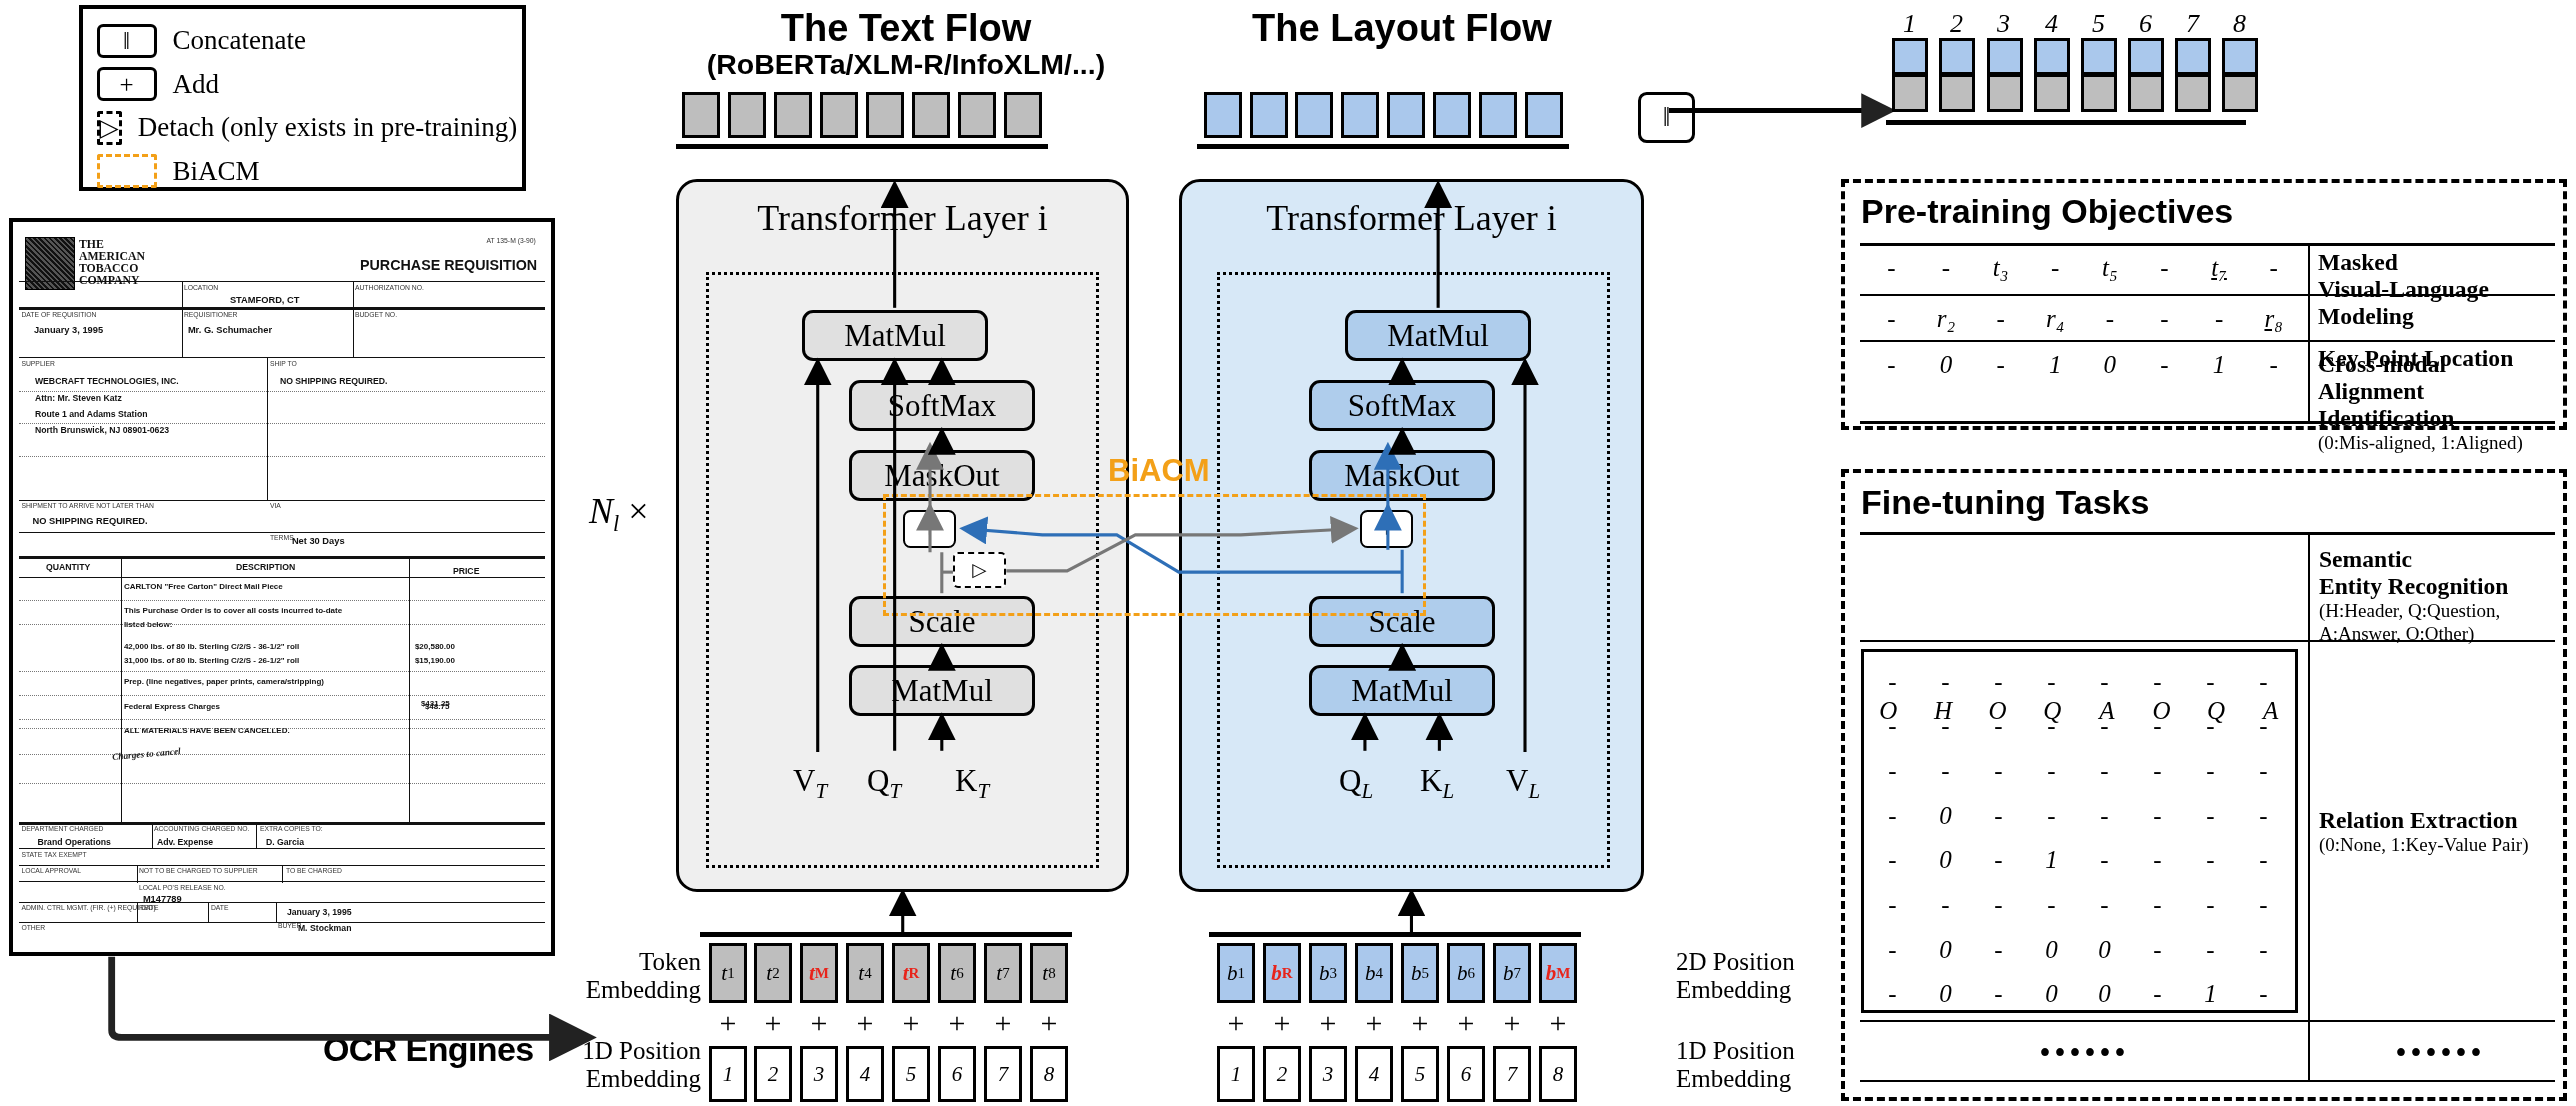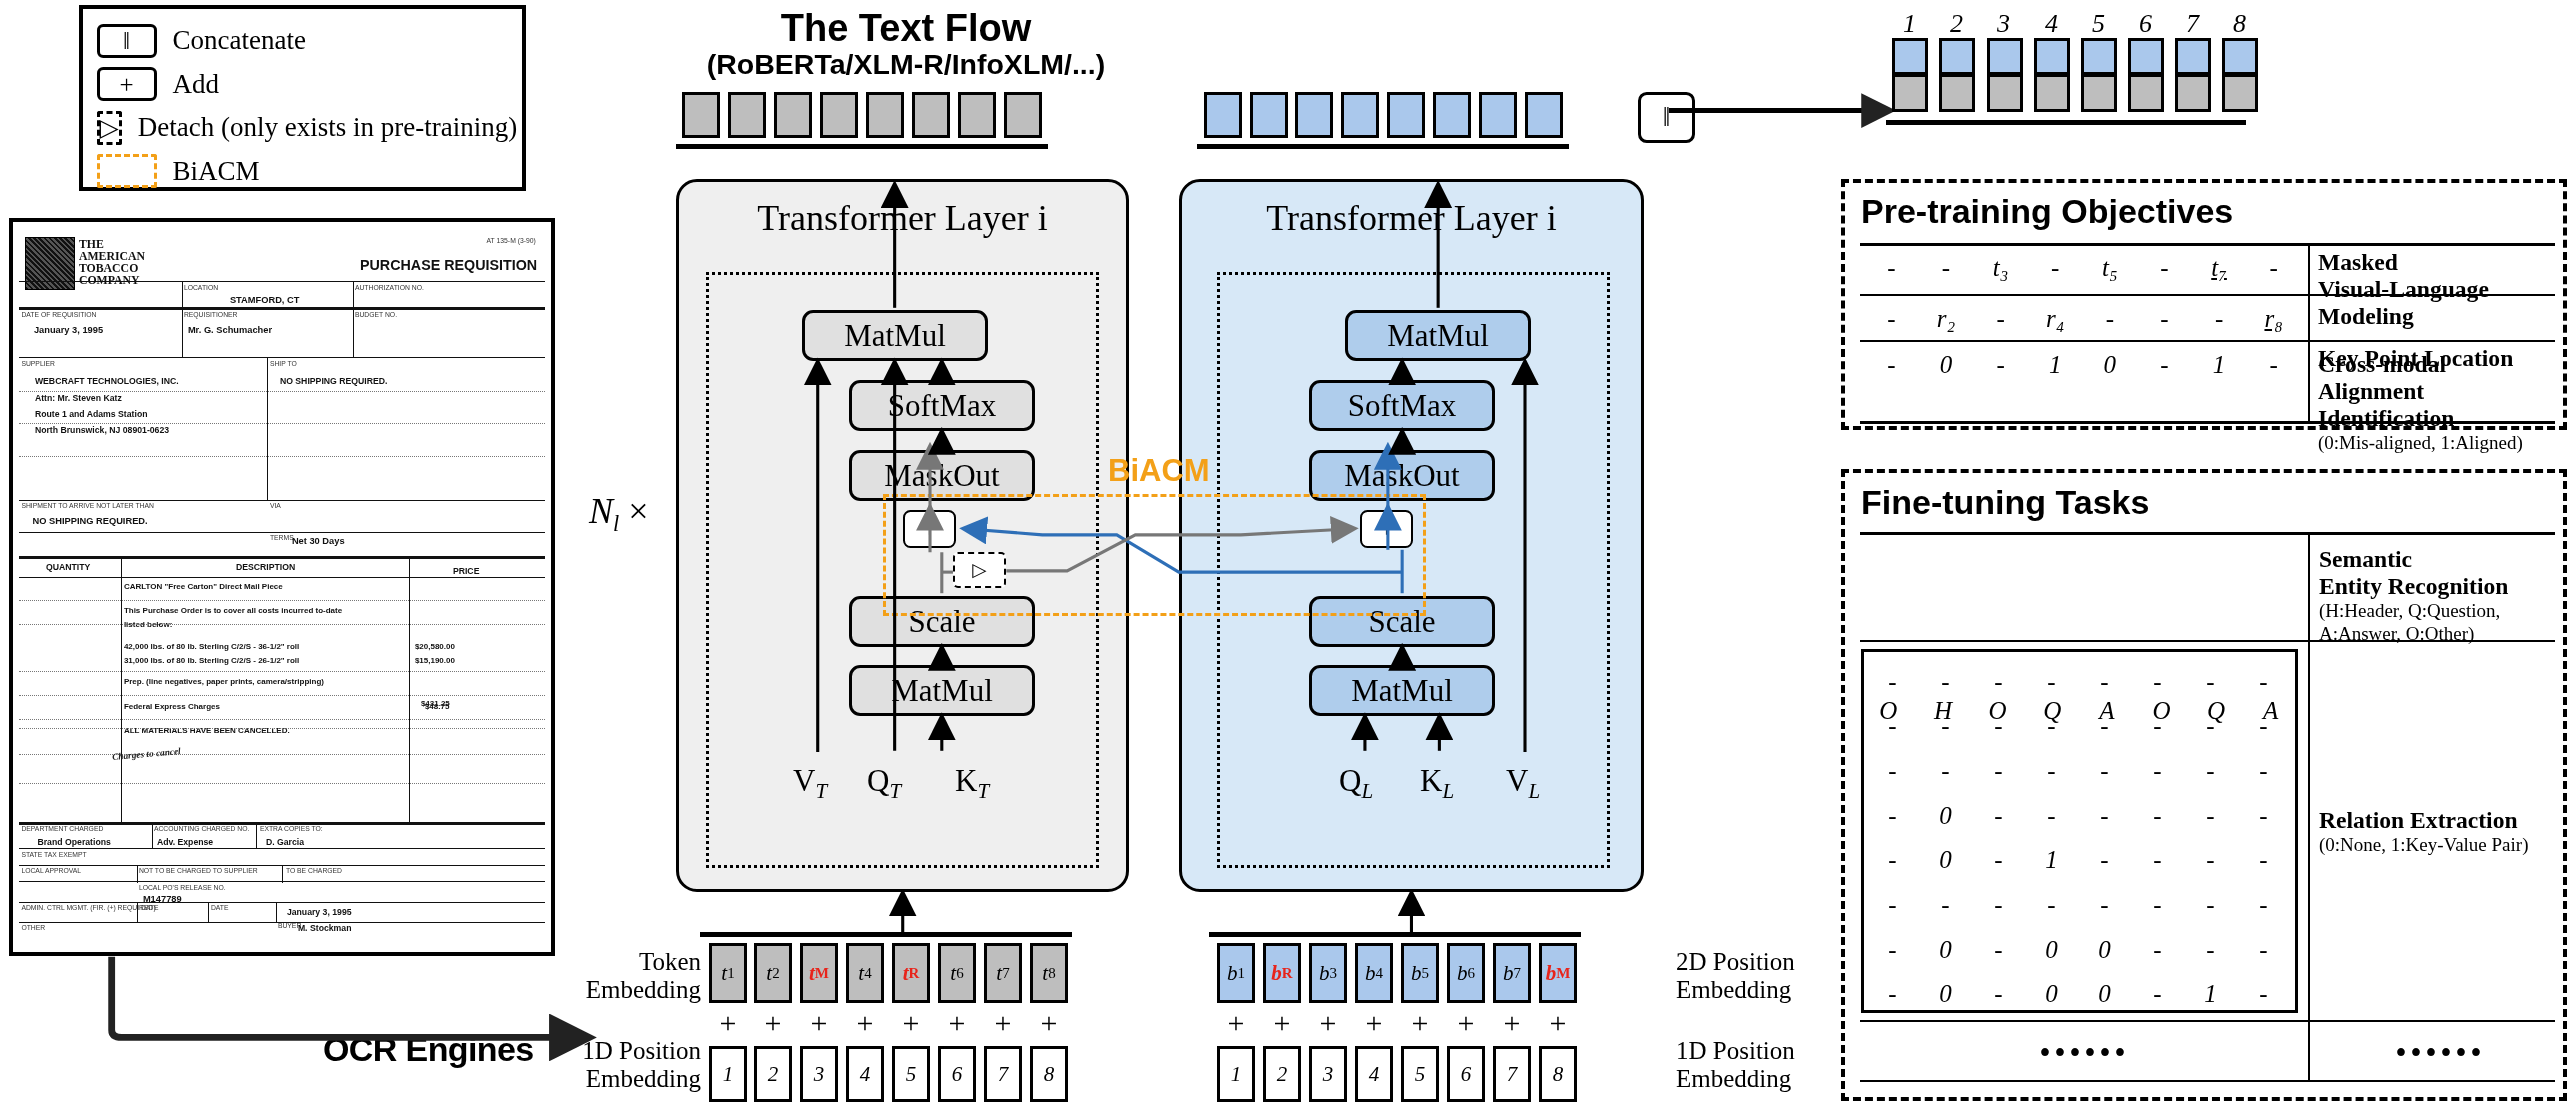--- a/index.html
+++ b/index.html
@@ -210,20 +210,21 @@
   </div>
 </div>
 
 <div id="ocrlabel" class="abs">OCR Engines</div>
 
 <div class="abs flowtitle" style="left:658px;top:8.7px;width:496px;">
   <span class="t1">The Text Flow</span>
   <span class="t2">(RoBERTa/XLM-R/InfoXLM/...)</span>
 </div>
 <div class="abs flowtitle" style="left:1185px;top:8.7px;width:434px;">
+  <span class="t1">The Layout Flow</span>
 </div>
 
 <div id="topstrip">
     <div class="tok gray" style="left: 682px; top: 92px; width: 38px; height: 46px;"></div>
     <div class="tok gray" style="left: 728px; top: 92px; width: 38px; height: 46px;"></div>
     <div class="tok gray" style="left: 774px; top: 92px; width: 38px; height: 46px;"></div>
     <div class="tok gray" style="left: 820px; top: 92px; width: 38px; height: 46px;"></div>
     <div class="tok gray" style="left: 866px; top: 92px; width: 38px; height: 46px;"></div>
     <div class="tok gray" style="left: 912px; top: 92px; width: 38px; height: 46px;"></div>
     <div class="tok gray" style="left: 958px; top: 92px; width: 38px; height: 46px;"></div>

